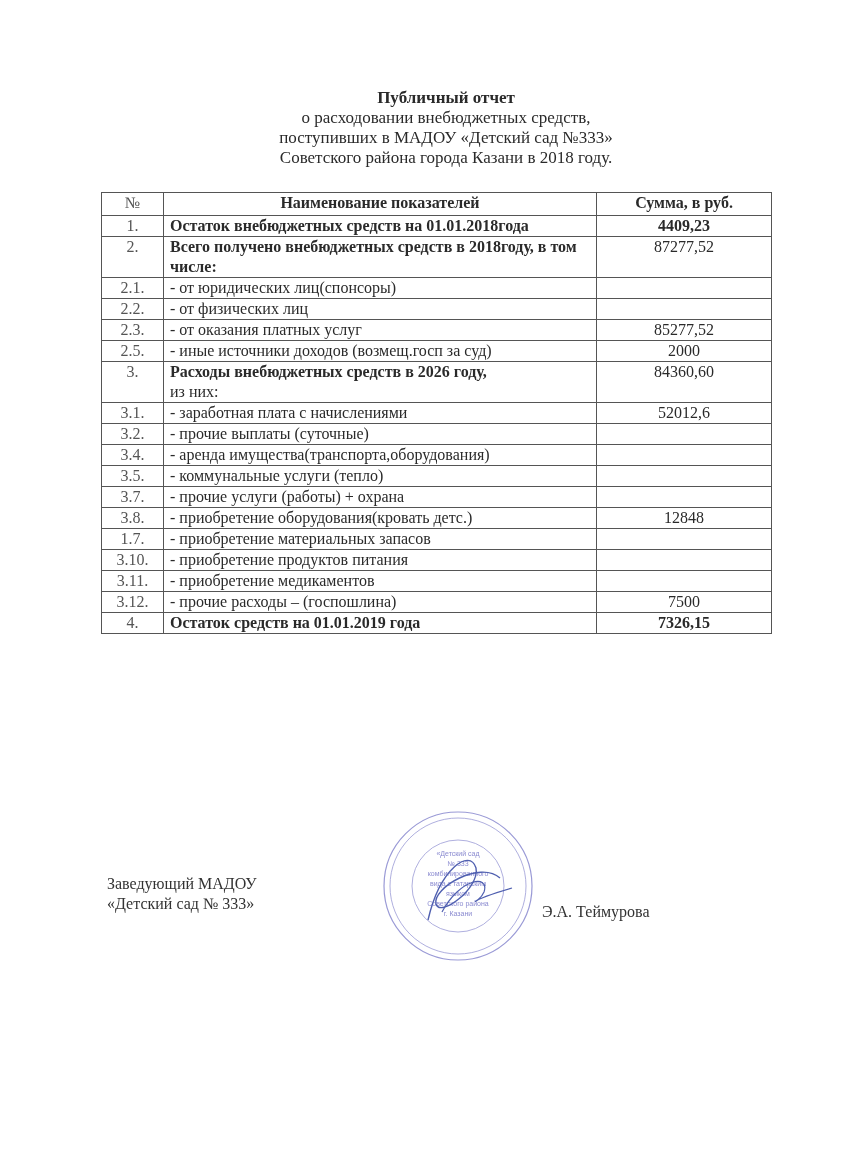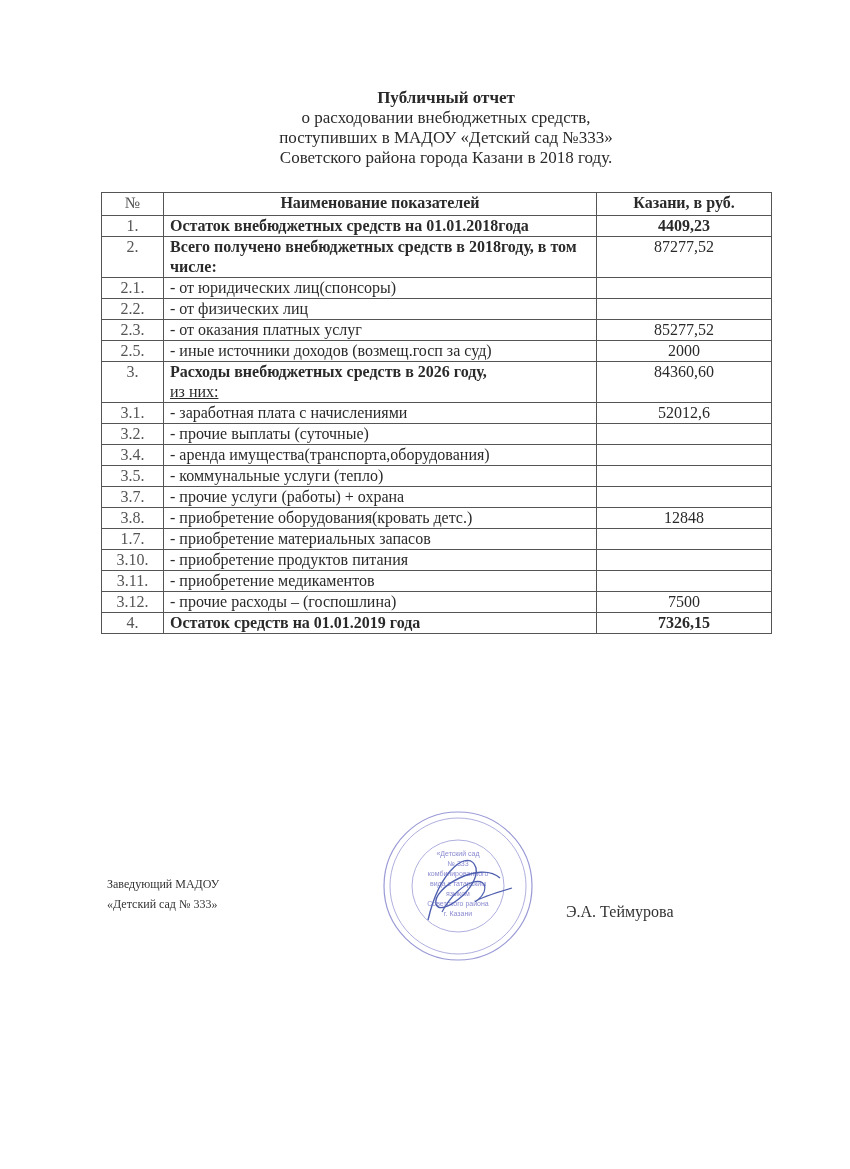--- a/index.html
+++ b/index.html
@@ -16,23 +16,23 @@
   }
   table.report td, table.report th {
     border: 1px solid #555; padding: 0 6px; vertical-align: top; line-height: 20px;
   }
   table.report th { font-weight: bold; height: 22px; }
   col.c1 { width: 62px; } col.c2 { width: 433px; } col.c3 { width: 175px; }
   td.num { text-align: center; color: #555; padding: 0 2px; }
   td.sum { text-align: center; }
   td.bold, td.sum.bold { font-weight: bold; }
   tr.single td { height: 20px; }
-  td.name .sub { font-weight: normal; text-decoration: underline; }
-  .sign-left { position: absolute; top: 874px; left: 107px; font-size: 12px; line-height: 20px; color: #333; }
-  .sign-right { position: absolute; top: 903px; left: 542px; font-size: 16px; color: #333; margin-left: 24px; }
+  td.name .sub { font-weight: normal; }
+  .sign-left { position: absolute; top: 874px; left: 107px; font-size: 16px; line-height: 20px; color: #333; }
+  .sign-right { position: absolute; top: 903px; left: 542px; font-size: 16px; color: #333; }
   .stamp { position: absolute; top: 808px; left: 380px; width: 156px; height: 156px; }
 </style>
 </head>
 <body>
 
 <div class="title-block">
   <div class="t1">Публичный отчет</div>
   <div class="tl">о расходовании внебюджетных средств,</div>
   <div class="tl">поступивших в МАДОУ «Детский сад №333»</div>
   <div class="tl">Советского района города Казани в 2018 году.</div>
@@ -41,21 +41,21 @@
 <table class="report">
   <colgroup>
       <col class="c1">
       <col class="c2">
       <col class="c3">
     </colgroup>
   <thead>
     <tr>
       <th style="font-weight:normal;color:#555">№</th>
       <th>Наименование показателей</th>
-      <th>Казани, в руб.</th>
+      <th>Сумма, в руб.</th>
     </tr>
   </thead>
   <tbody id="rows">
       <tr>
         <td class="num">1.</td>
         <td class="name bold"><span>Остаток внебюджетных средств на 01.01.2018года</span></td>
         <td class="sum bold">4409,23</td>
       </tr>
       <tr>
         <td class="num">2.</td>

